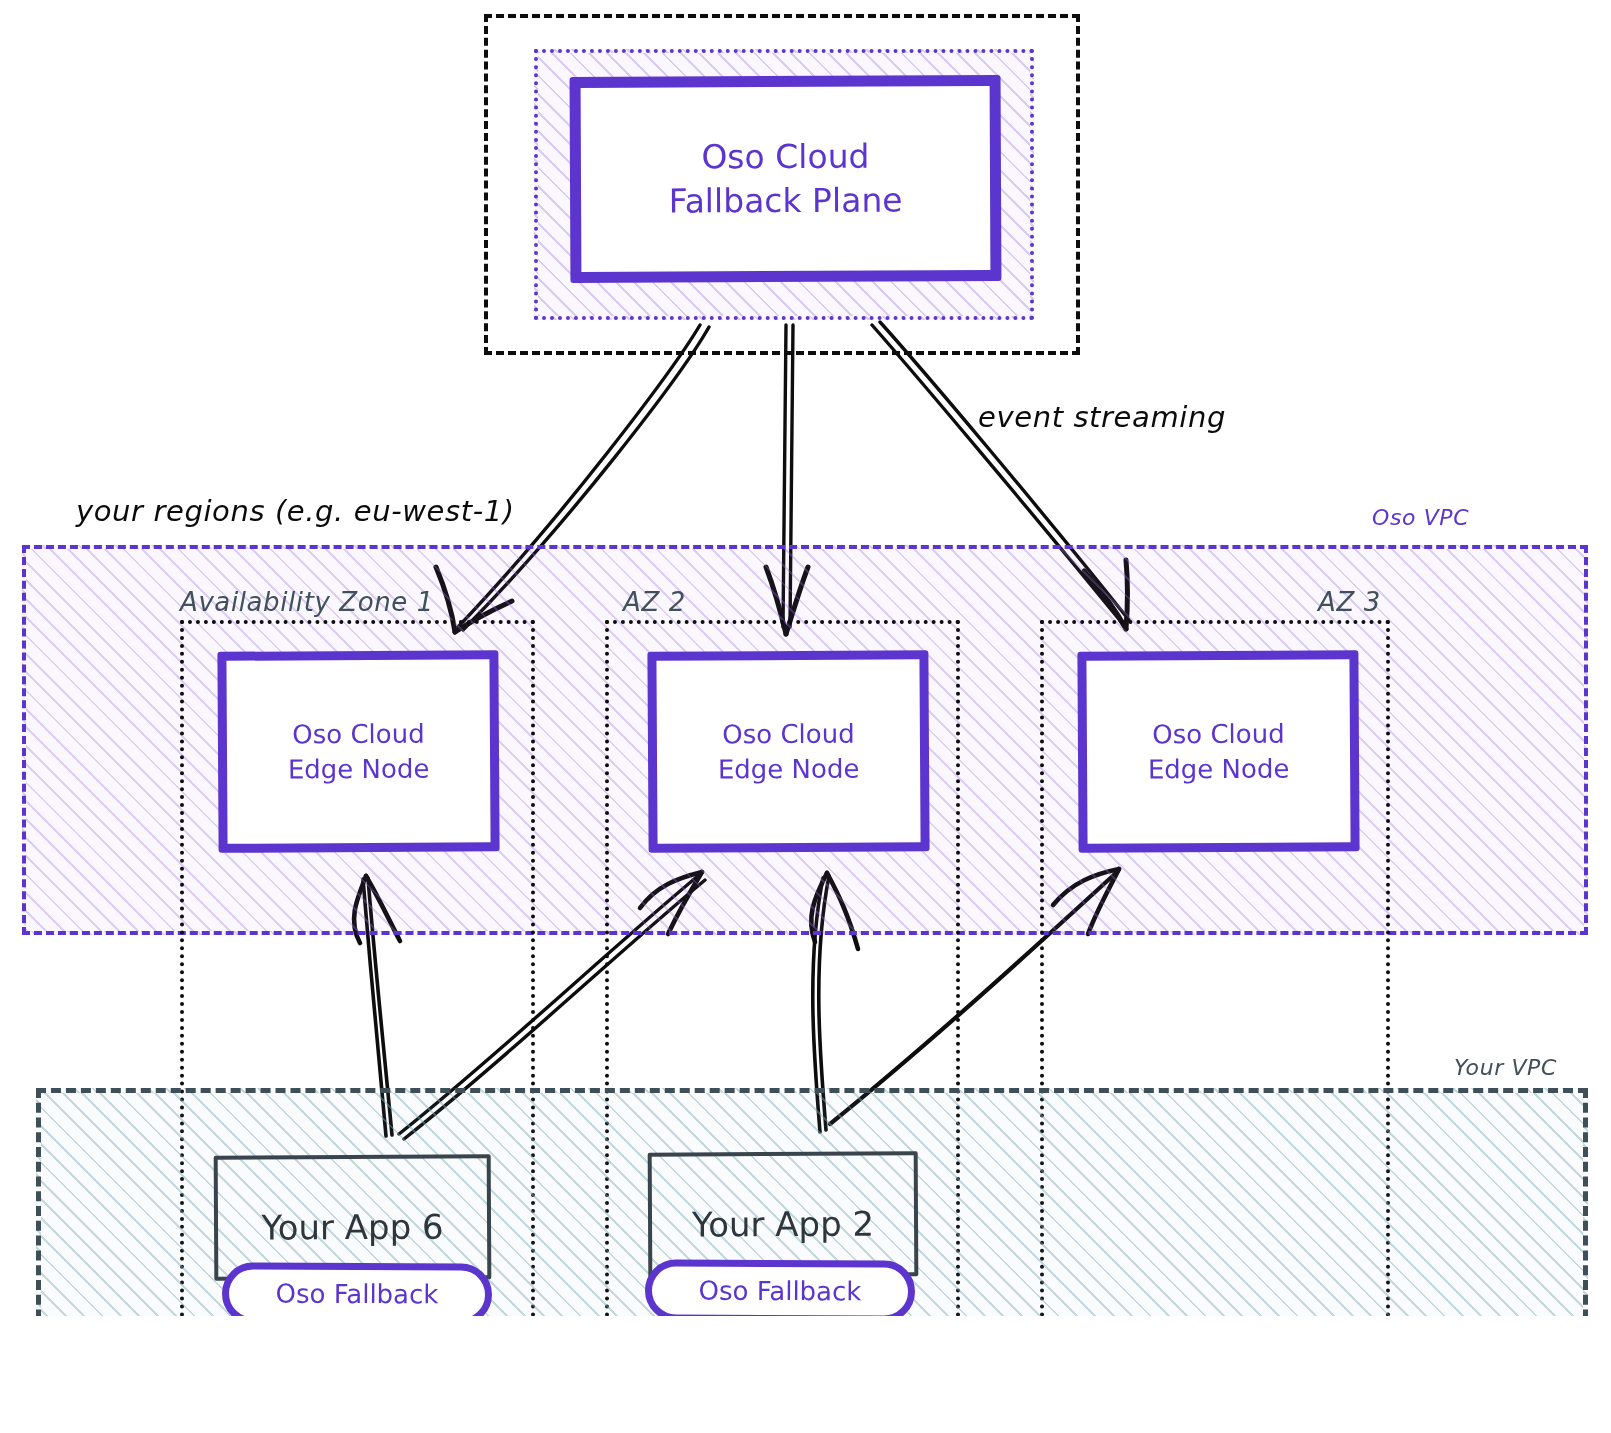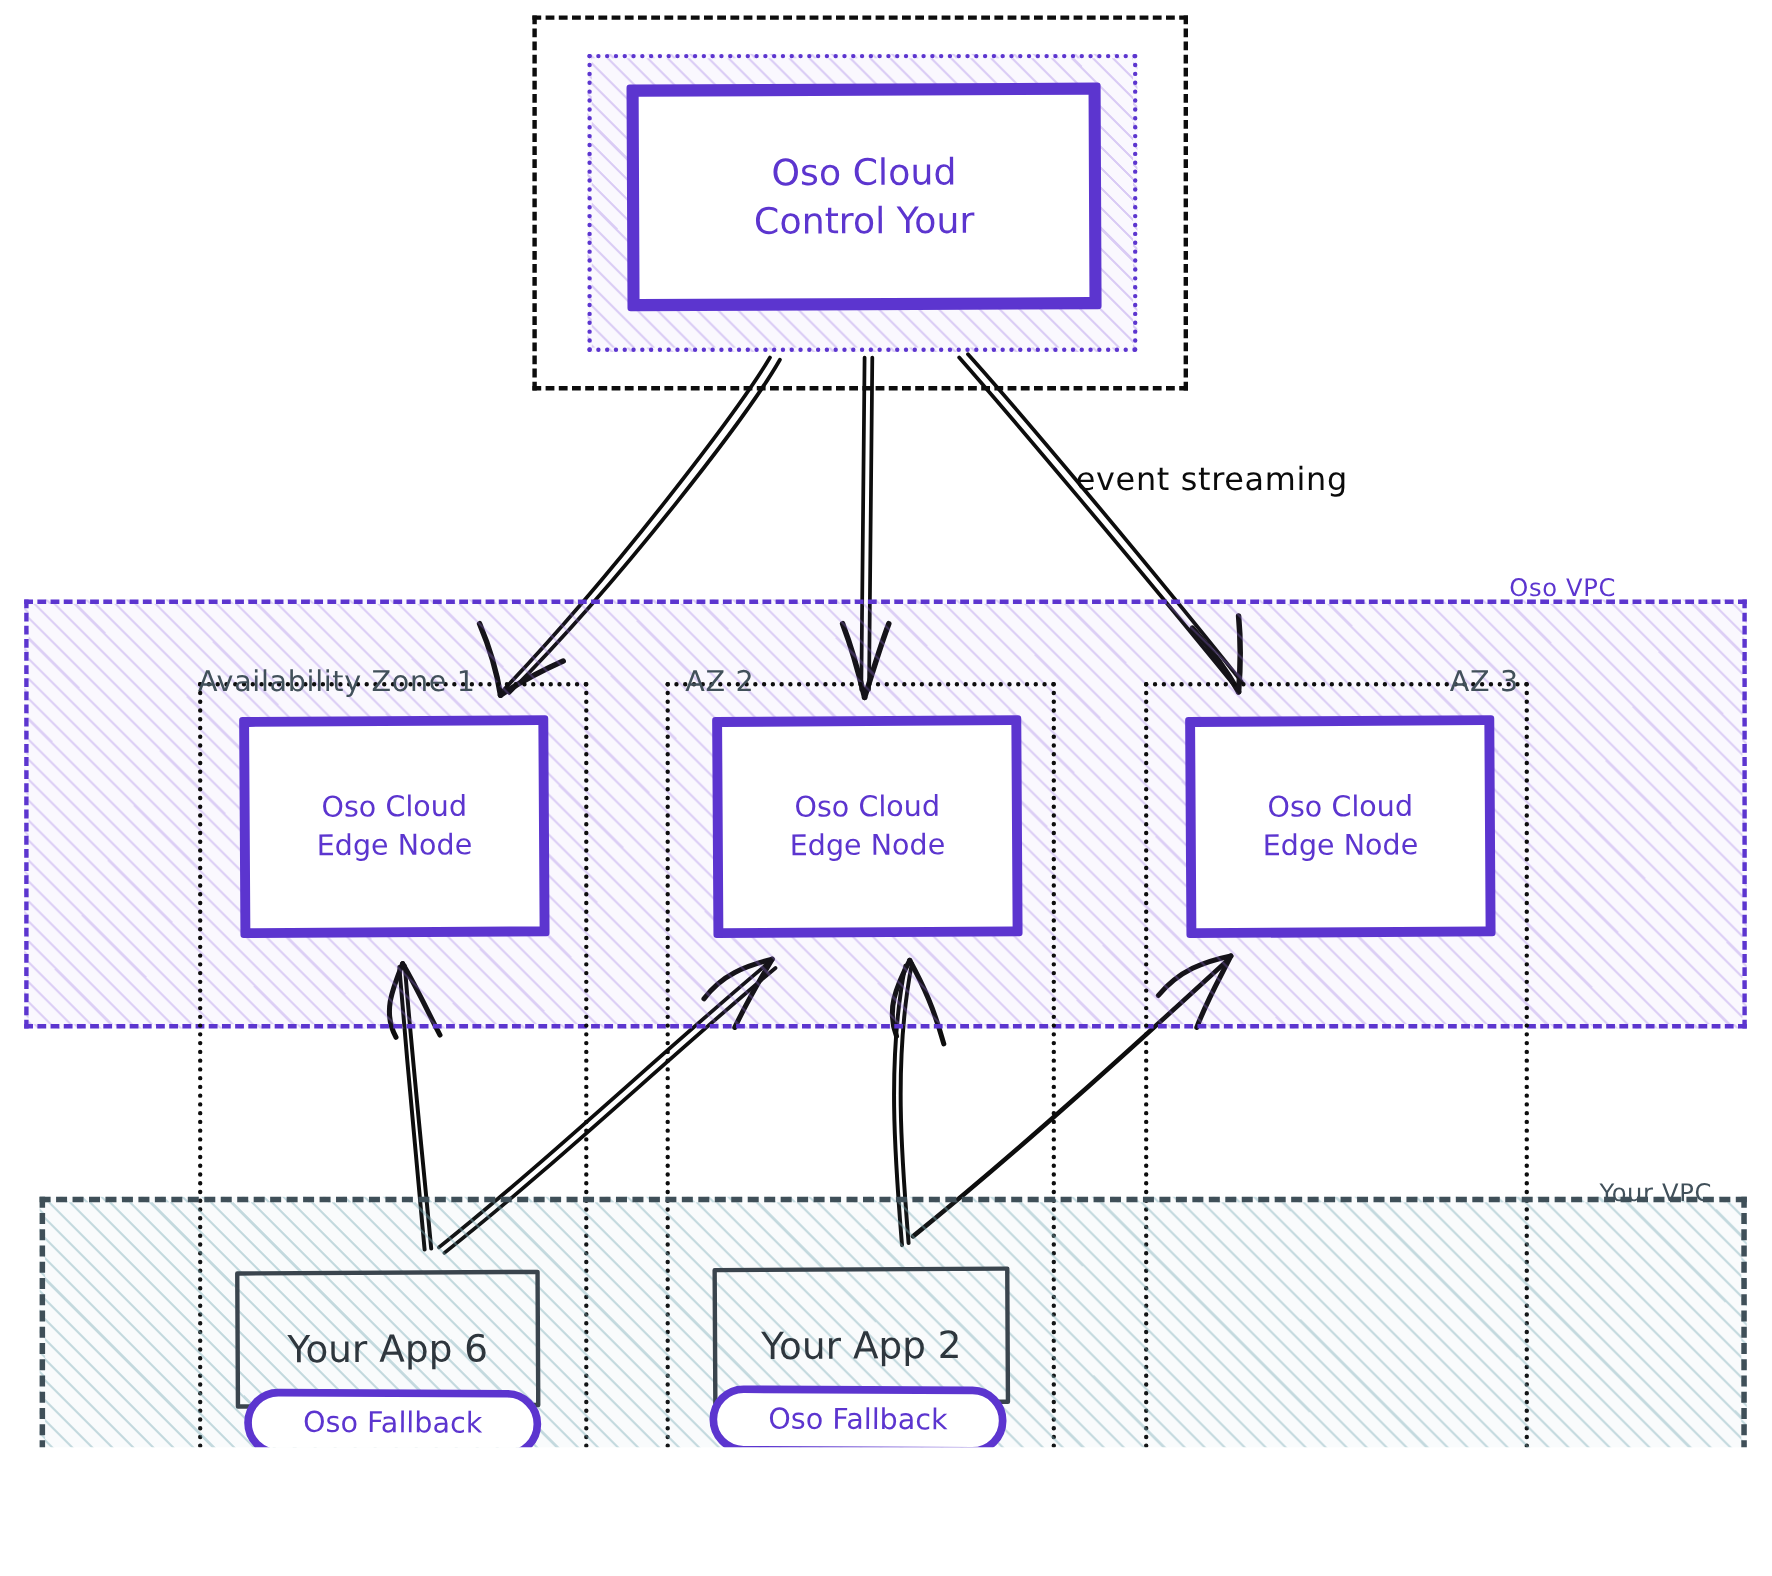--- a/index.html
+++ b/index.html
@@ -22,23 +22,23 @@
     left: 0;
     top: 0;
     width: 1611px;
     height: 1433px;
     overflow: visible;
   }
   .lbl {
     position: absolute;
     white-space: pre;
     font-family: "DejaVu Sans", sans-serif;
+    font-style: italic;
     letter-spacing: 0.6px;
     pointer-events: none;
-    margin-top: 18px;
   }
   .purple-text { color: #5c35cf; }
   .slate-text  { color: #41505a; text-align: right; }
   .black-text  { color: #0b0b0b; }
 
   
   .box {
     position: absolute;
     box-sizing: border-box;
     display: flex;
@@ -183,26 +183,27 @@
     </g>
   </svg>
 
   <div class="region cp-outer" style="left:484px; top:14px; width:596px; height:341px;"></div>
 
   <div class="region cp-inner" style="left:534px; top:49px; width:500px; height:271px;"></div>
 
   <div class="box control-plane" style="left:570px; top:76px; width:431px; height:206px;">
     <span>
       <span>Oso Cloud</span><br>
-      <span>Control Your</span>
+      <span>Fallback Plane</span>
     </span>
   </div>
 
   <div class="lbl black-text" style="left:978px; top:400px; font-size:29px;">event streaming</div>
 
+  <div class="lbl black-text" style="left:76px; top:494px; font-size:29px;">your regions (e.g. eu-west-1)</div>
 
   <div class="region oso-vpc" style="left:22px; top:545px; width:1566px; height:390px;"></div>
 
   <div class="lbl purple-text" style="left:1372px; top:505px; font-size:22px;">Oso VPC</div>
 
   <div class="region az-box" style="left:180px; top:620px; width:355px; height:761px;"></div>
   <div class="region az-box" style="left:605px; top:620px; width:355px; height:761px;"></div>
   <div class="region az-box" style="left:1040px; top:620px; width:350px; height:761px;"></div>
 
   <div class="lbl slate-text" style="left:180px; top:587px; font-size:26px;">Availability Zone 1</div>

